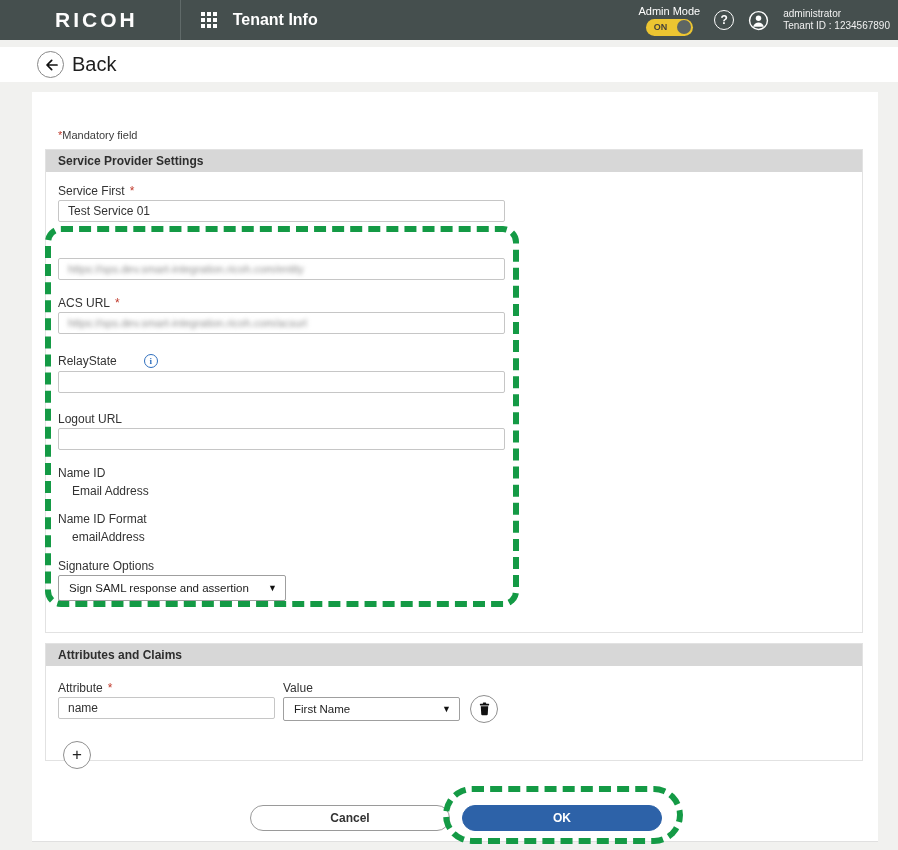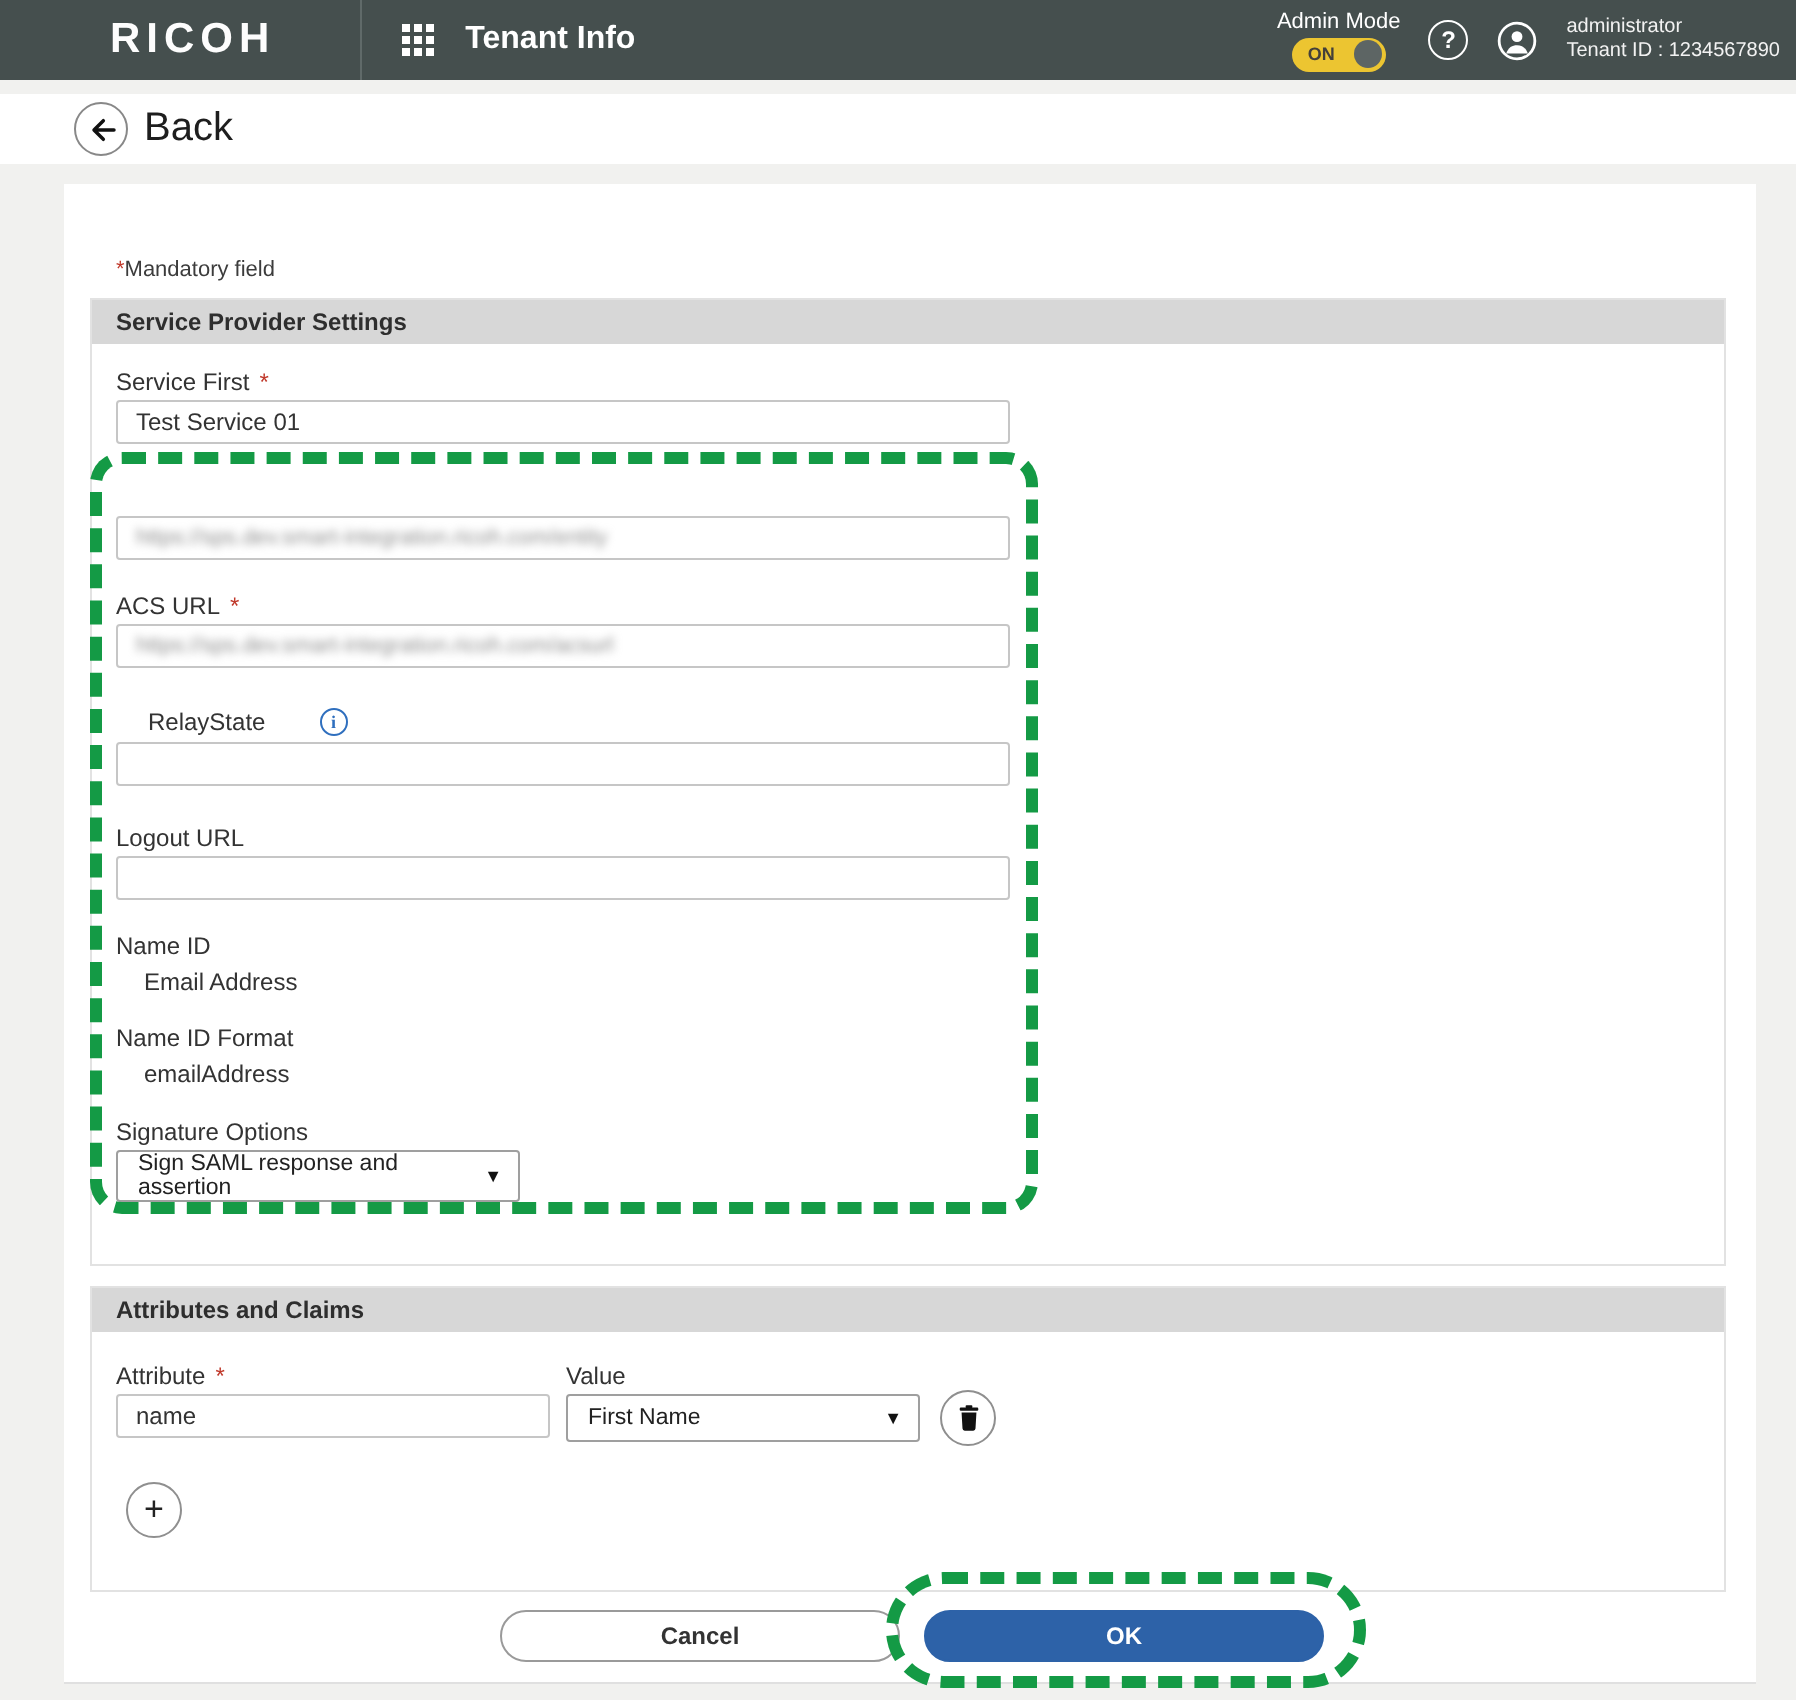--- a/index.html
+++ b/index.html
@@ -39,21 +39,21 @@
   
   .panel { position:absolute; left:32px; top:92px; width:846px; height:750px; background:#fff;
            border-bottom:1px solid #e0e0e0; }
   .page-title { position:absolute; left:25px; top:11px; font-size:13.5px; font-weight:bold; color:#1e1e1e;
                 border-left:3px solid #1e1e1e; padding-left:6px; line-height:16px; }
   .mandatory { position:absolute; left:26px; top:37px; font-size:11px; color:#3c3c3c; }
   .req { color:#c0392b; }
 
   .section { position:absolute; left:13px; width:818px; border:1px solid #e2e2e2; background:#fff; }
   .sec1 { top:57px; height:484px; }
-  .sec2 { top:551px; height:153px; }
+  .sec2 { top:551px; height:118px; }
   .sec-header { height:22px; background:#d7d7d7; display:flex; align-items:center;
                 padding-left:12px; font-size:12px; font-weight:bold; color:#2e2e2e; }
 
   .flabel { position:absolute; font-size:12px; color:#333; display:flex; align-items:center; gap:5px; }
   .tinput { position:absolute; left:12px; width:447px; height:22px; border:1px solid #c6c6c6;
             border-radius:2px; background:#fff; font-size:12px; color:#333; padding-left:9px;
             font-family:"Liberation Sans", sans-serif; }
   .fake-input { position:absolute; left:12px; width:447px; height:22px; border:1px solid #c6c6c6;
                 border-radius:2px; background:#fff; display:flex; align-items:center; padding-left:9px;
                 overflow:hidden; }
@@ -158,21 +158,21 @@
       </div>
 
       <div class="flabel" style="left:12px; top:146px;">
         <span>ACS URL</span>
         <span class="req">*</span>
       </div>
       <div class="fake-input" style="top:162px;">
         <span class="redacted">https://sps.dev.smart-integration.ricoh.com/acsurl</span>
       </div>
 
-      <div class="flabel" style="left:28px; top:204px;gap:27px;">
+      <div class="flabel" style="left:12px; top:204px;gap:27px;">
         <span>RelayState</span>
         <span class="info-icon">i</span>
       </div>
       <input class="tinput" style="top: 221px;" value="">
 
       <div class="flabel" style="left:12px; top:262px;">
         <span>Logout URL</span>
       </div>
       <input class="tinput" style="top: 278px;" value="">
 
@@ -182,21 +182,21 @@
       <div class="ro-value" style="top:334px;">Email Address</div>
 
       <div class="flabel" style="left:12px; top:362px;">
         <span>Name ID Format</span>
       </div>
       <div class="ro-value" style="top:380px;">emailAddress</div>
 
       <div class="flabel" style="left:12px; top:409px;">
         <span>Signature Options</span>
       </div>
-      <div class="dropdown" style="left:12px; top:425px; width:202px;">
+      <div class="dropdown" style="left:12px; top:425px; width:228px;">
         <span>Sign SAML response and assertion</span>
         <span class="dd-arrow">▼</span>
       </div>
     </div>
 
     <div class="section sec2">
       <div class="sec-header">Attributes and Claims</div>
 
       <div class="flabel" style="left:12px; top:37px;">
         <span>Attribute</span>

